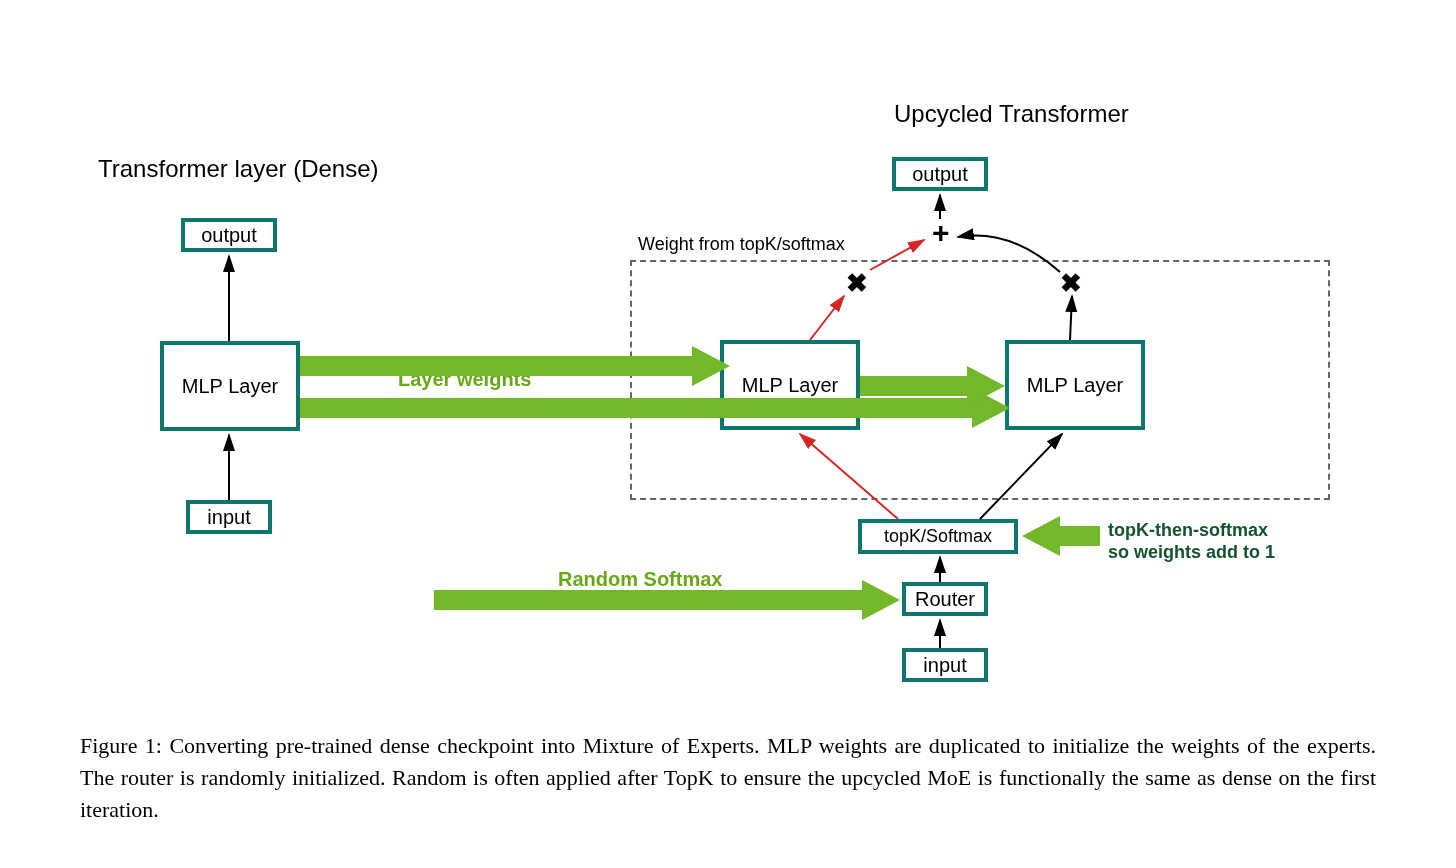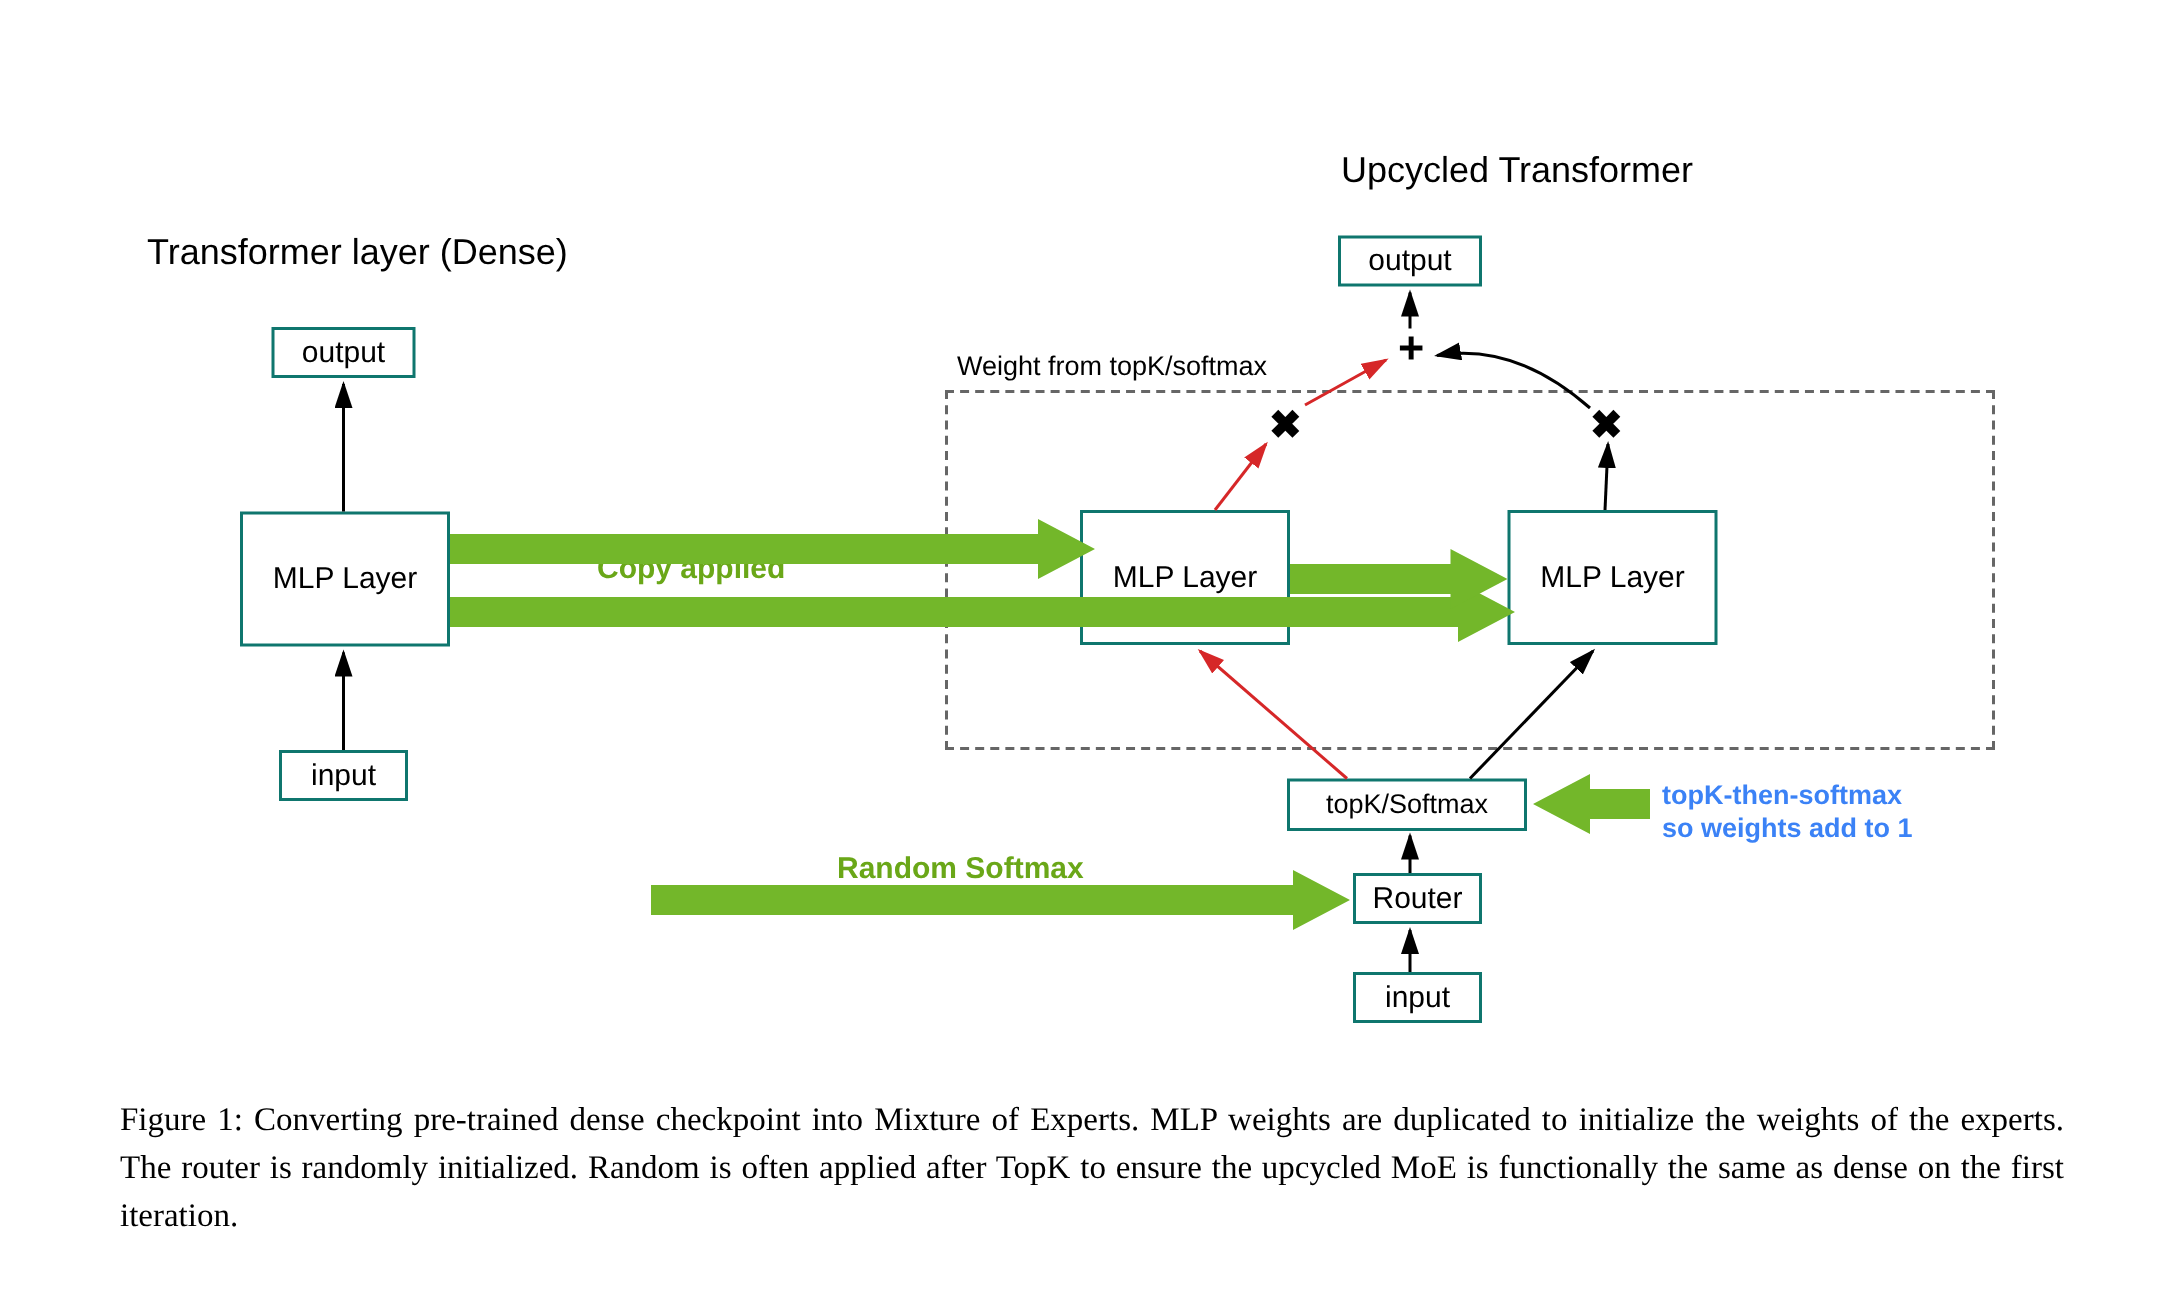--- a/index.html
+++ b/index.html
@@ -20,21 +20,21 @@
     position: absolute;
     font-size: 24px;
   }
   .title-right {
     position: absolute;
     font-size: 24px;
   }
   .box {
     position: absolute;
     background: #fff;
-    border: 2px solid #0f766e;
+    border: 4px solid #0f766e;
     display: flex;
     align-items: center;
     justify-content: center;
     font-size: 20px;
     box-sizing: border-box;
   }
   .dashed-box {
     position: absolute;
     border: 2px dashed #666;
     box-sizing: border-box;
@@ -45,21 +45,21 @@
     text-align: center;
   }
   .green-label {
     position: absolute;
     color: #6aa718;
     font-weight: bold;
     font-size: 20px;
   }
   .green-note {
     position: absolute;
-    color: #3b82f6;
+    color: #14532d;
     font-weight: bold;
     font-size: 18px;
     line-height: 1.2;
   }
   .plus {
     position: absolute;
     font-size: 30px;
     font-weight: bold;
   }
   .x-sym {
@@ -108,21 +108,21 @@
   <div class="box" style="left:858px; top:519px; width:160px; height:35px; font-size:18px;">topK/Softmax</div>
   <div class="box" style="left:902px; top:582px; width:86px; height:34px;">Router</div>
   <div class="box" style="left:902px; top:648px; width:86px; height:34px;">input</div>
 
   <div class="weight-label" style="left:638px; top:234px;">Weight from topK/softmax</div>
 
   <div class="plus" style="left:932px; top:216px;">+</div>
   <div class="x-sym" style="left:846px; top:268px;">✖</div>
   <div class="x-sym" style="left:1060px; top:268px;">✖</div>
 
-  <div class="green-label" style="left:398px; top:368px;">Copy applied</div>
+  <div class="green-label" style="left:398px; top:368px;">Layer weights</div>
   <div class="green-label" style="left:558px; top:568px;">Random Softmax</div>
   <div class="green-note" style="left:1108px; top:520px;">
     <span>topK-then-softmax</span><br>
     <span>so weights add to 1</span>
   </div>
 
   <svg class="overlay" viewBox="0 0 1456 868">
     <defs>
       <marker id="ah-black" markerWidth="10" markerHeight="10" refX="8" refY="3" orient="auto" markerUnits="strokeWidth">
         <path d="M0,0 L9,3 L0,6 Z" fill="#000"></path>

